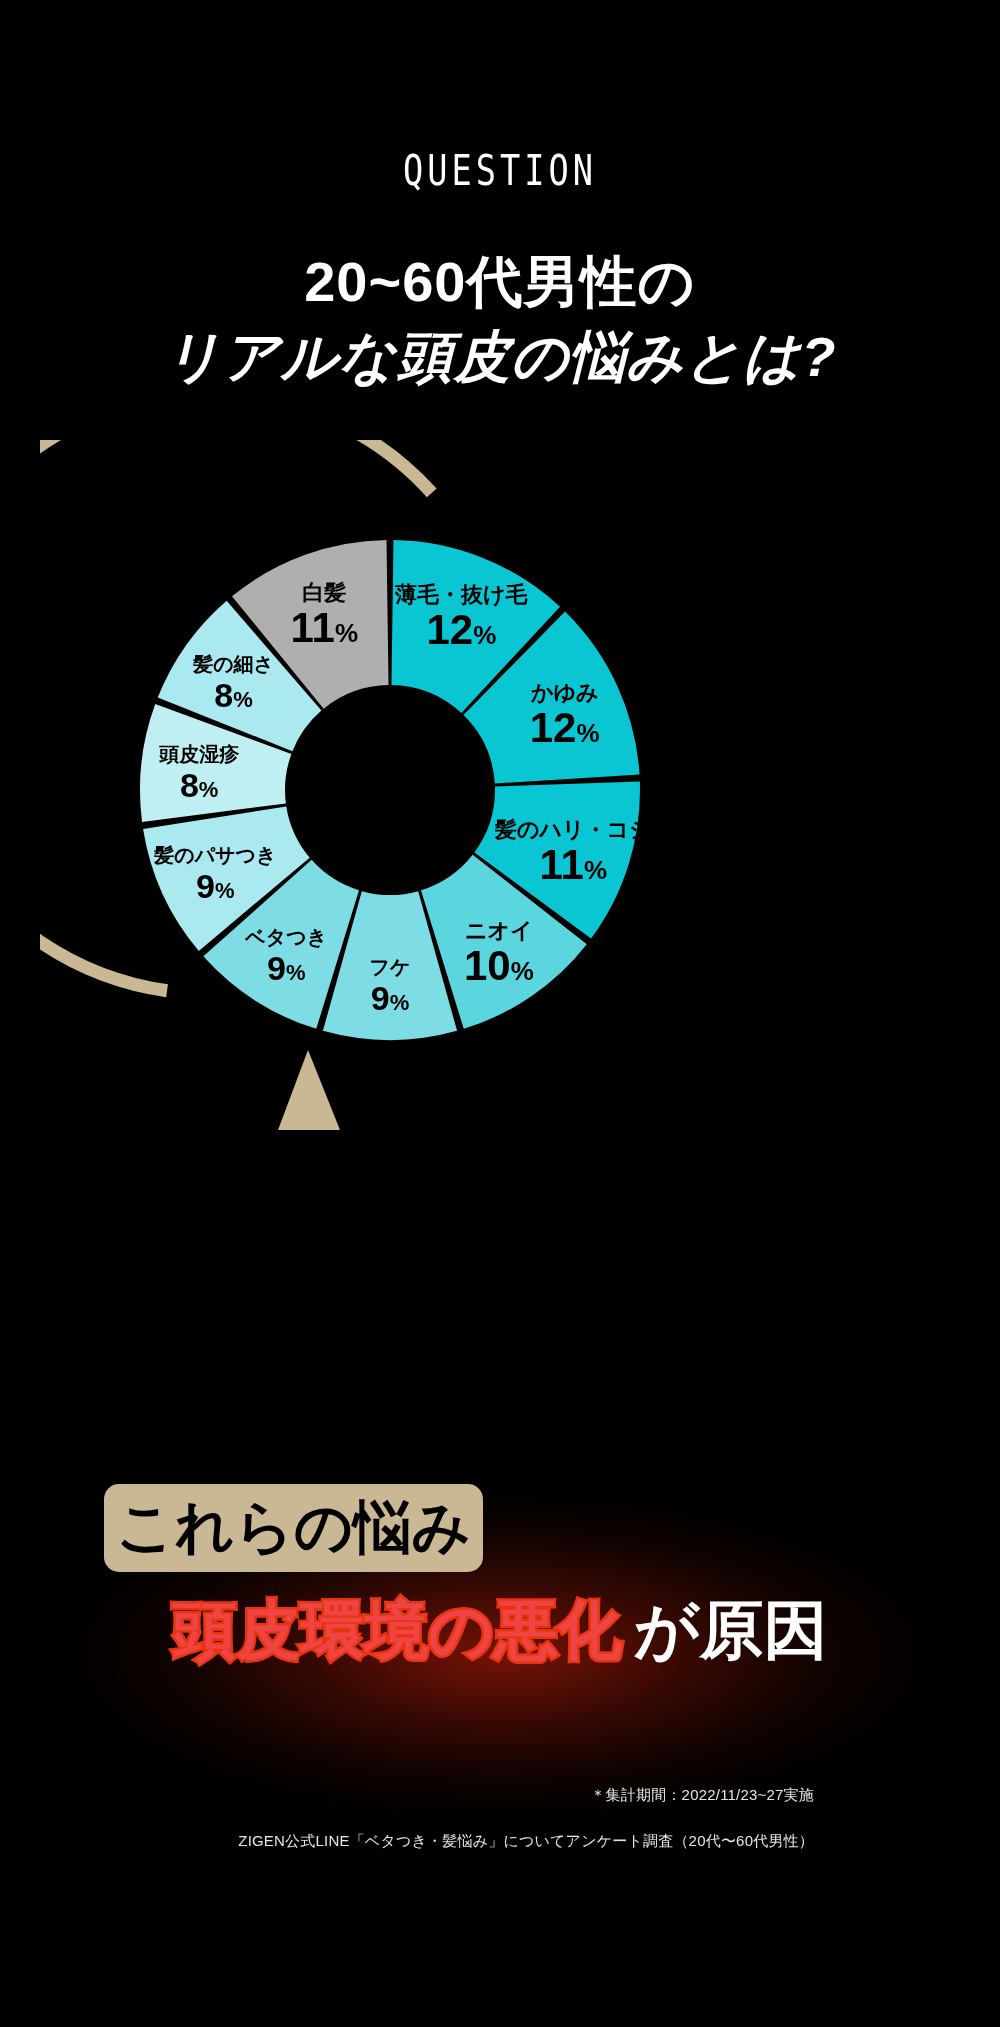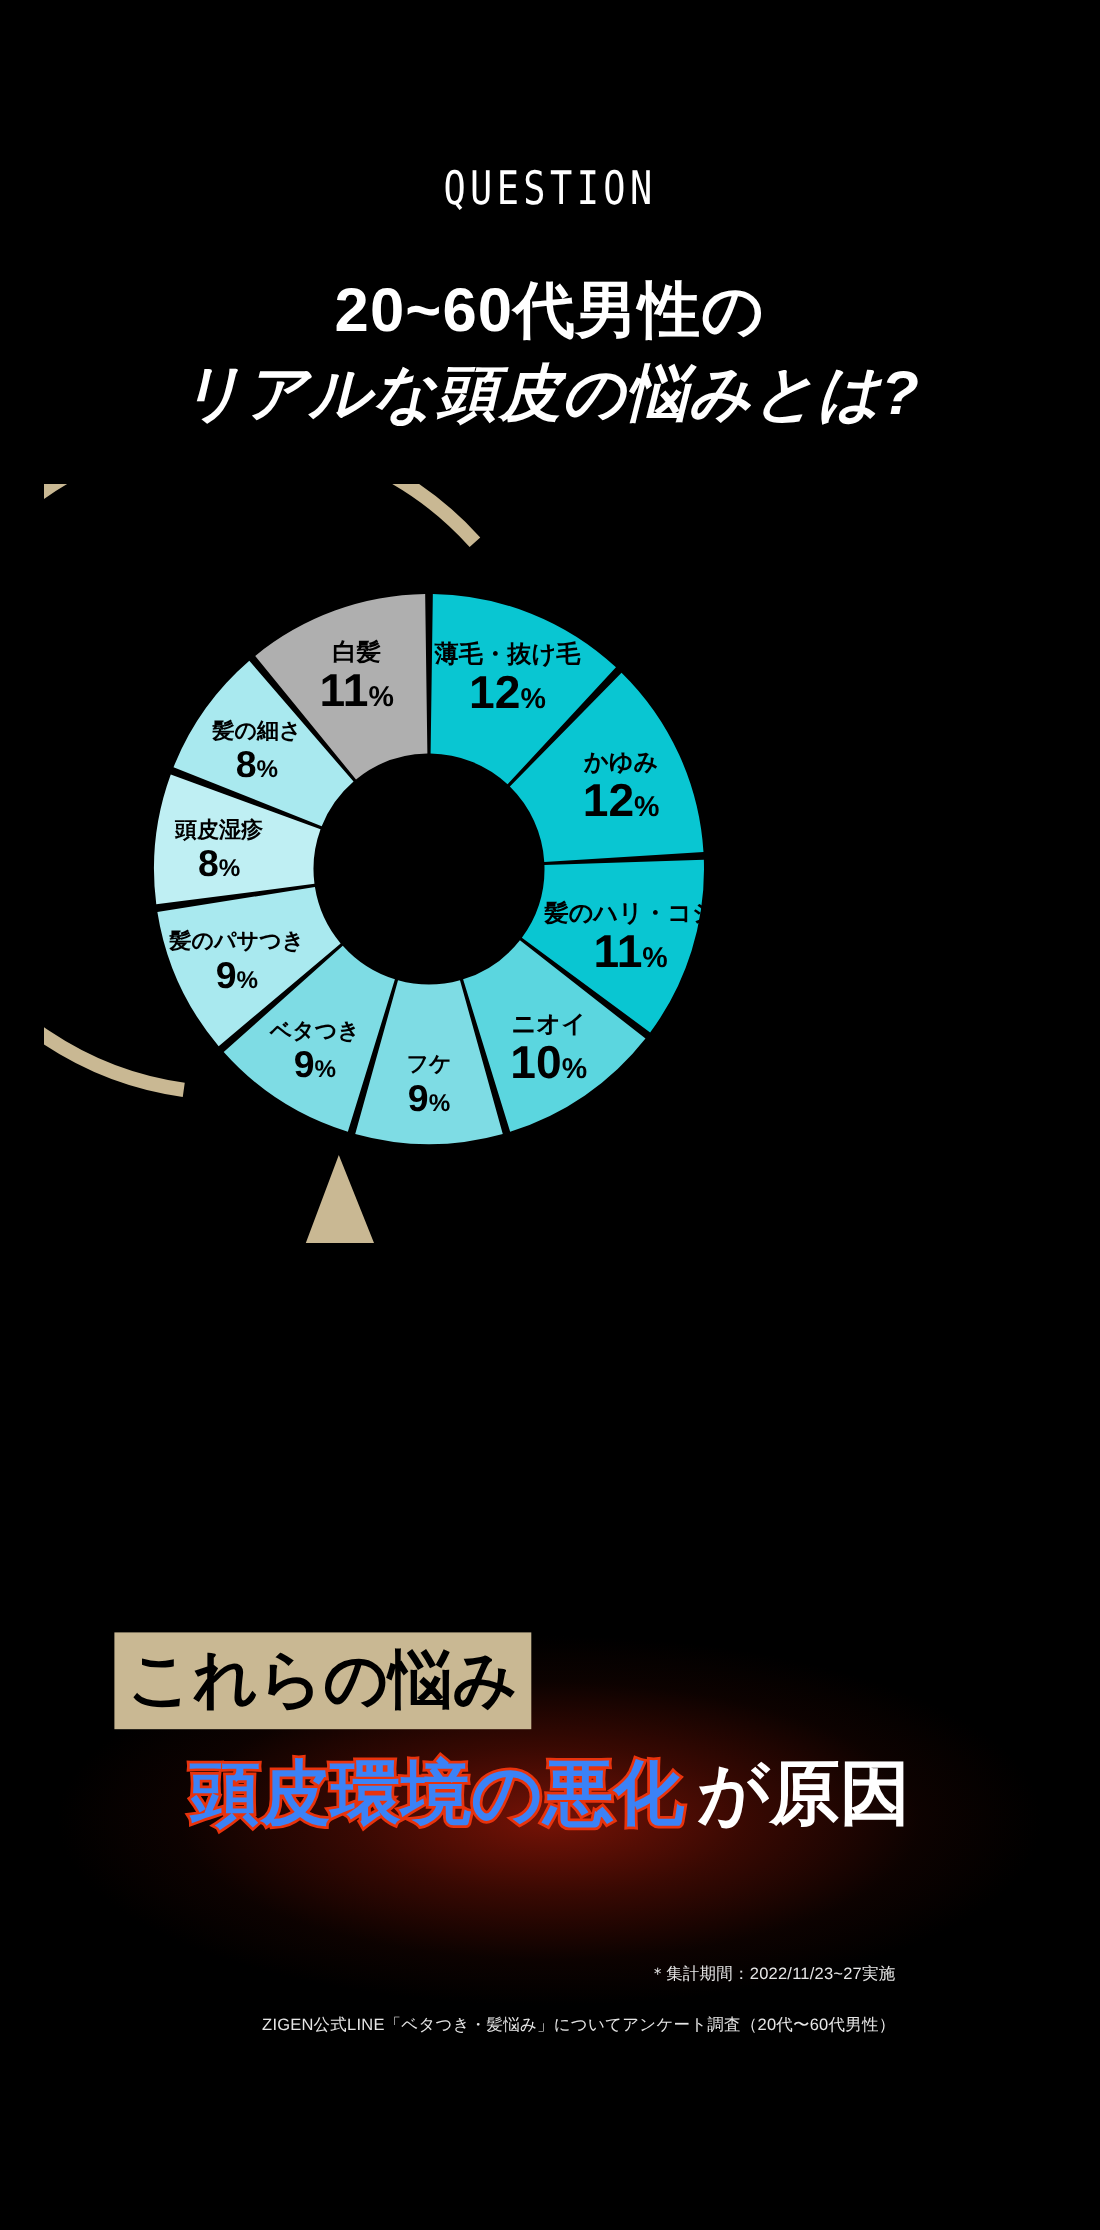--- a/index.html
+++ b/index.html
@@ -50,34 +50,35 @@
     font-weight:700;fill:#000;
   }
 
   
   .callout{
     position:absolute;left:104px;top:1484px;
     background:#c9b893;color:#000;
     font-size:58px;font-weight:700;line-height:1;
     padding:14px 12px 16px 12px;
     letter-spacing:0px;
+    border-radius:15px;
   }
   .callout-after{
     position:absolute;left:420px;top:1484px;
     color:#fff;font-size:58px;font-weight:700;line-height:1;
     padding:14px 0 16px 0;letter-spacing:0px;
   }
 
   
   .redline{
     position:absolute;left:0;top:1598px;width:1000px;text-align:center;
     font-size:64px;font-weight:700;line-height:1;white-space:nowrap;
   }
   .redword{
-    color:#3b82f6;
+    color:#ef4444;
     -webkit-text-stroke:5px #e8330d;
     paint-order:stroke fill;
     letter-spacing:0px;
   }
   .redtail{color:#fff;-webkit-text-stroke:0;letter-spacing:0px;margin-left:12px;}
 
   
   .foot{
     position:absolute;right:22px;top:1762px;width:960px;text-align:right;
     font-size:15px;line-height:1.75;color:#e6e6e6;font-weight:400;

